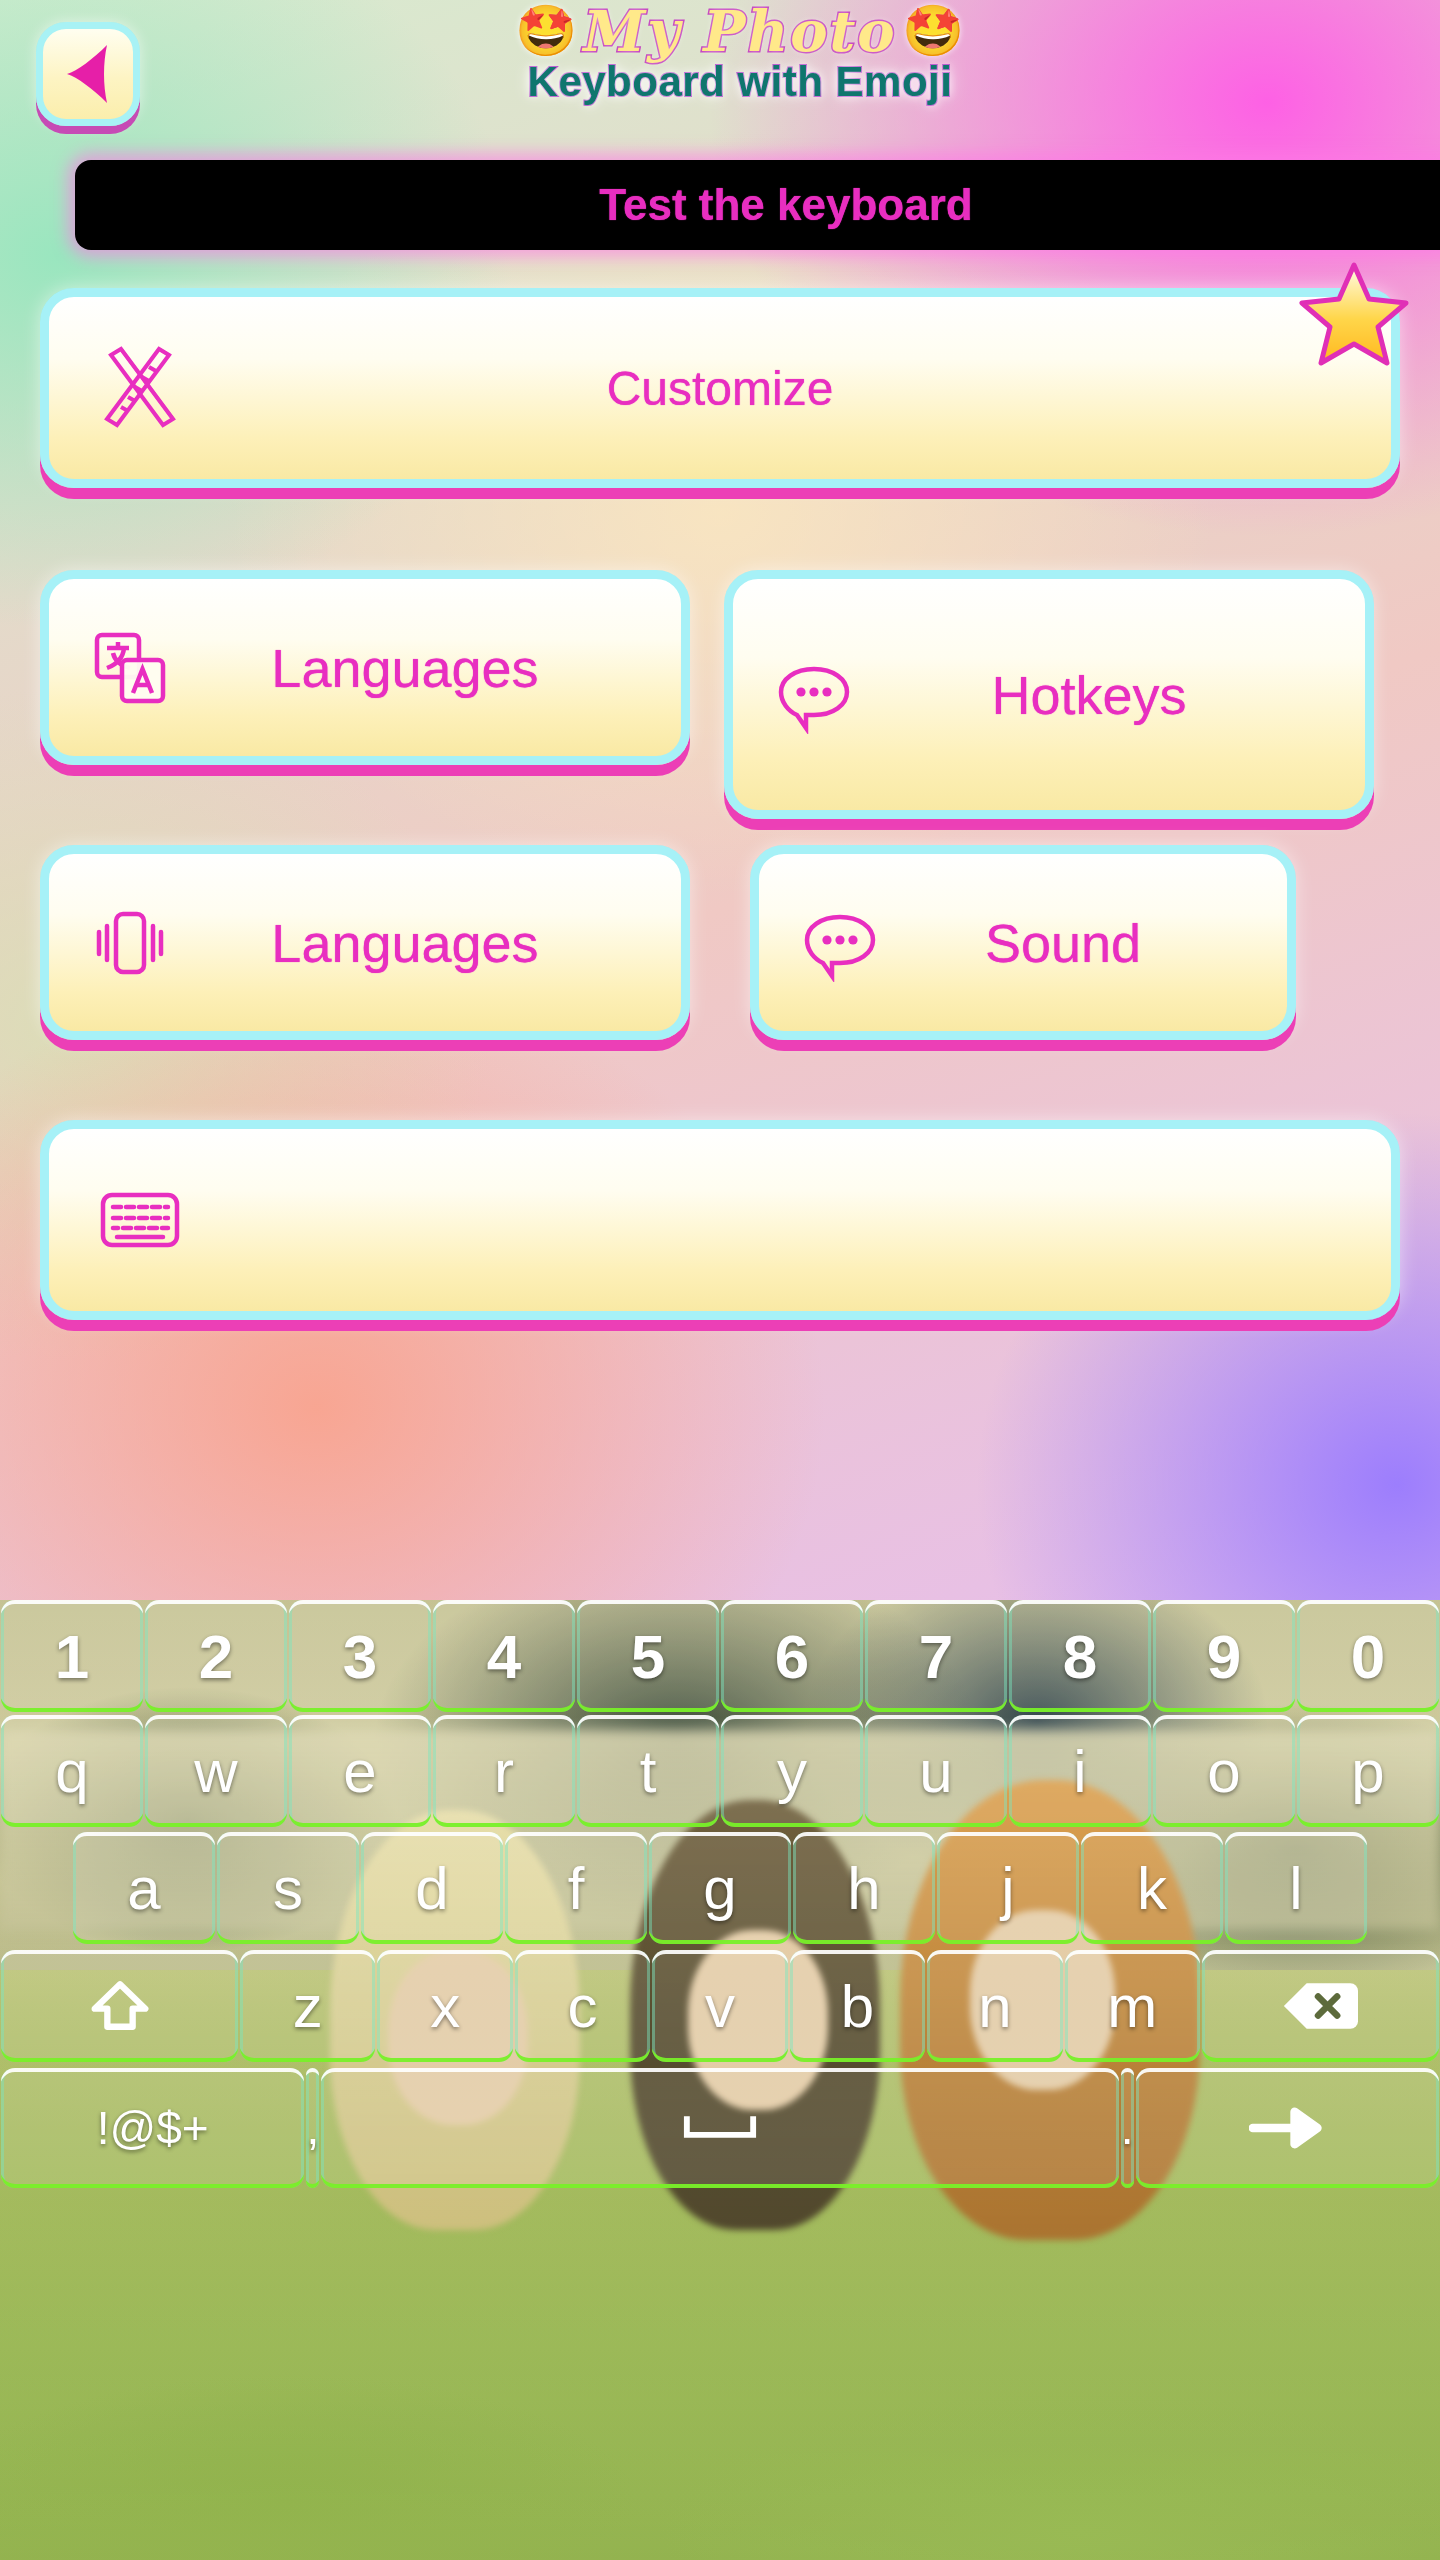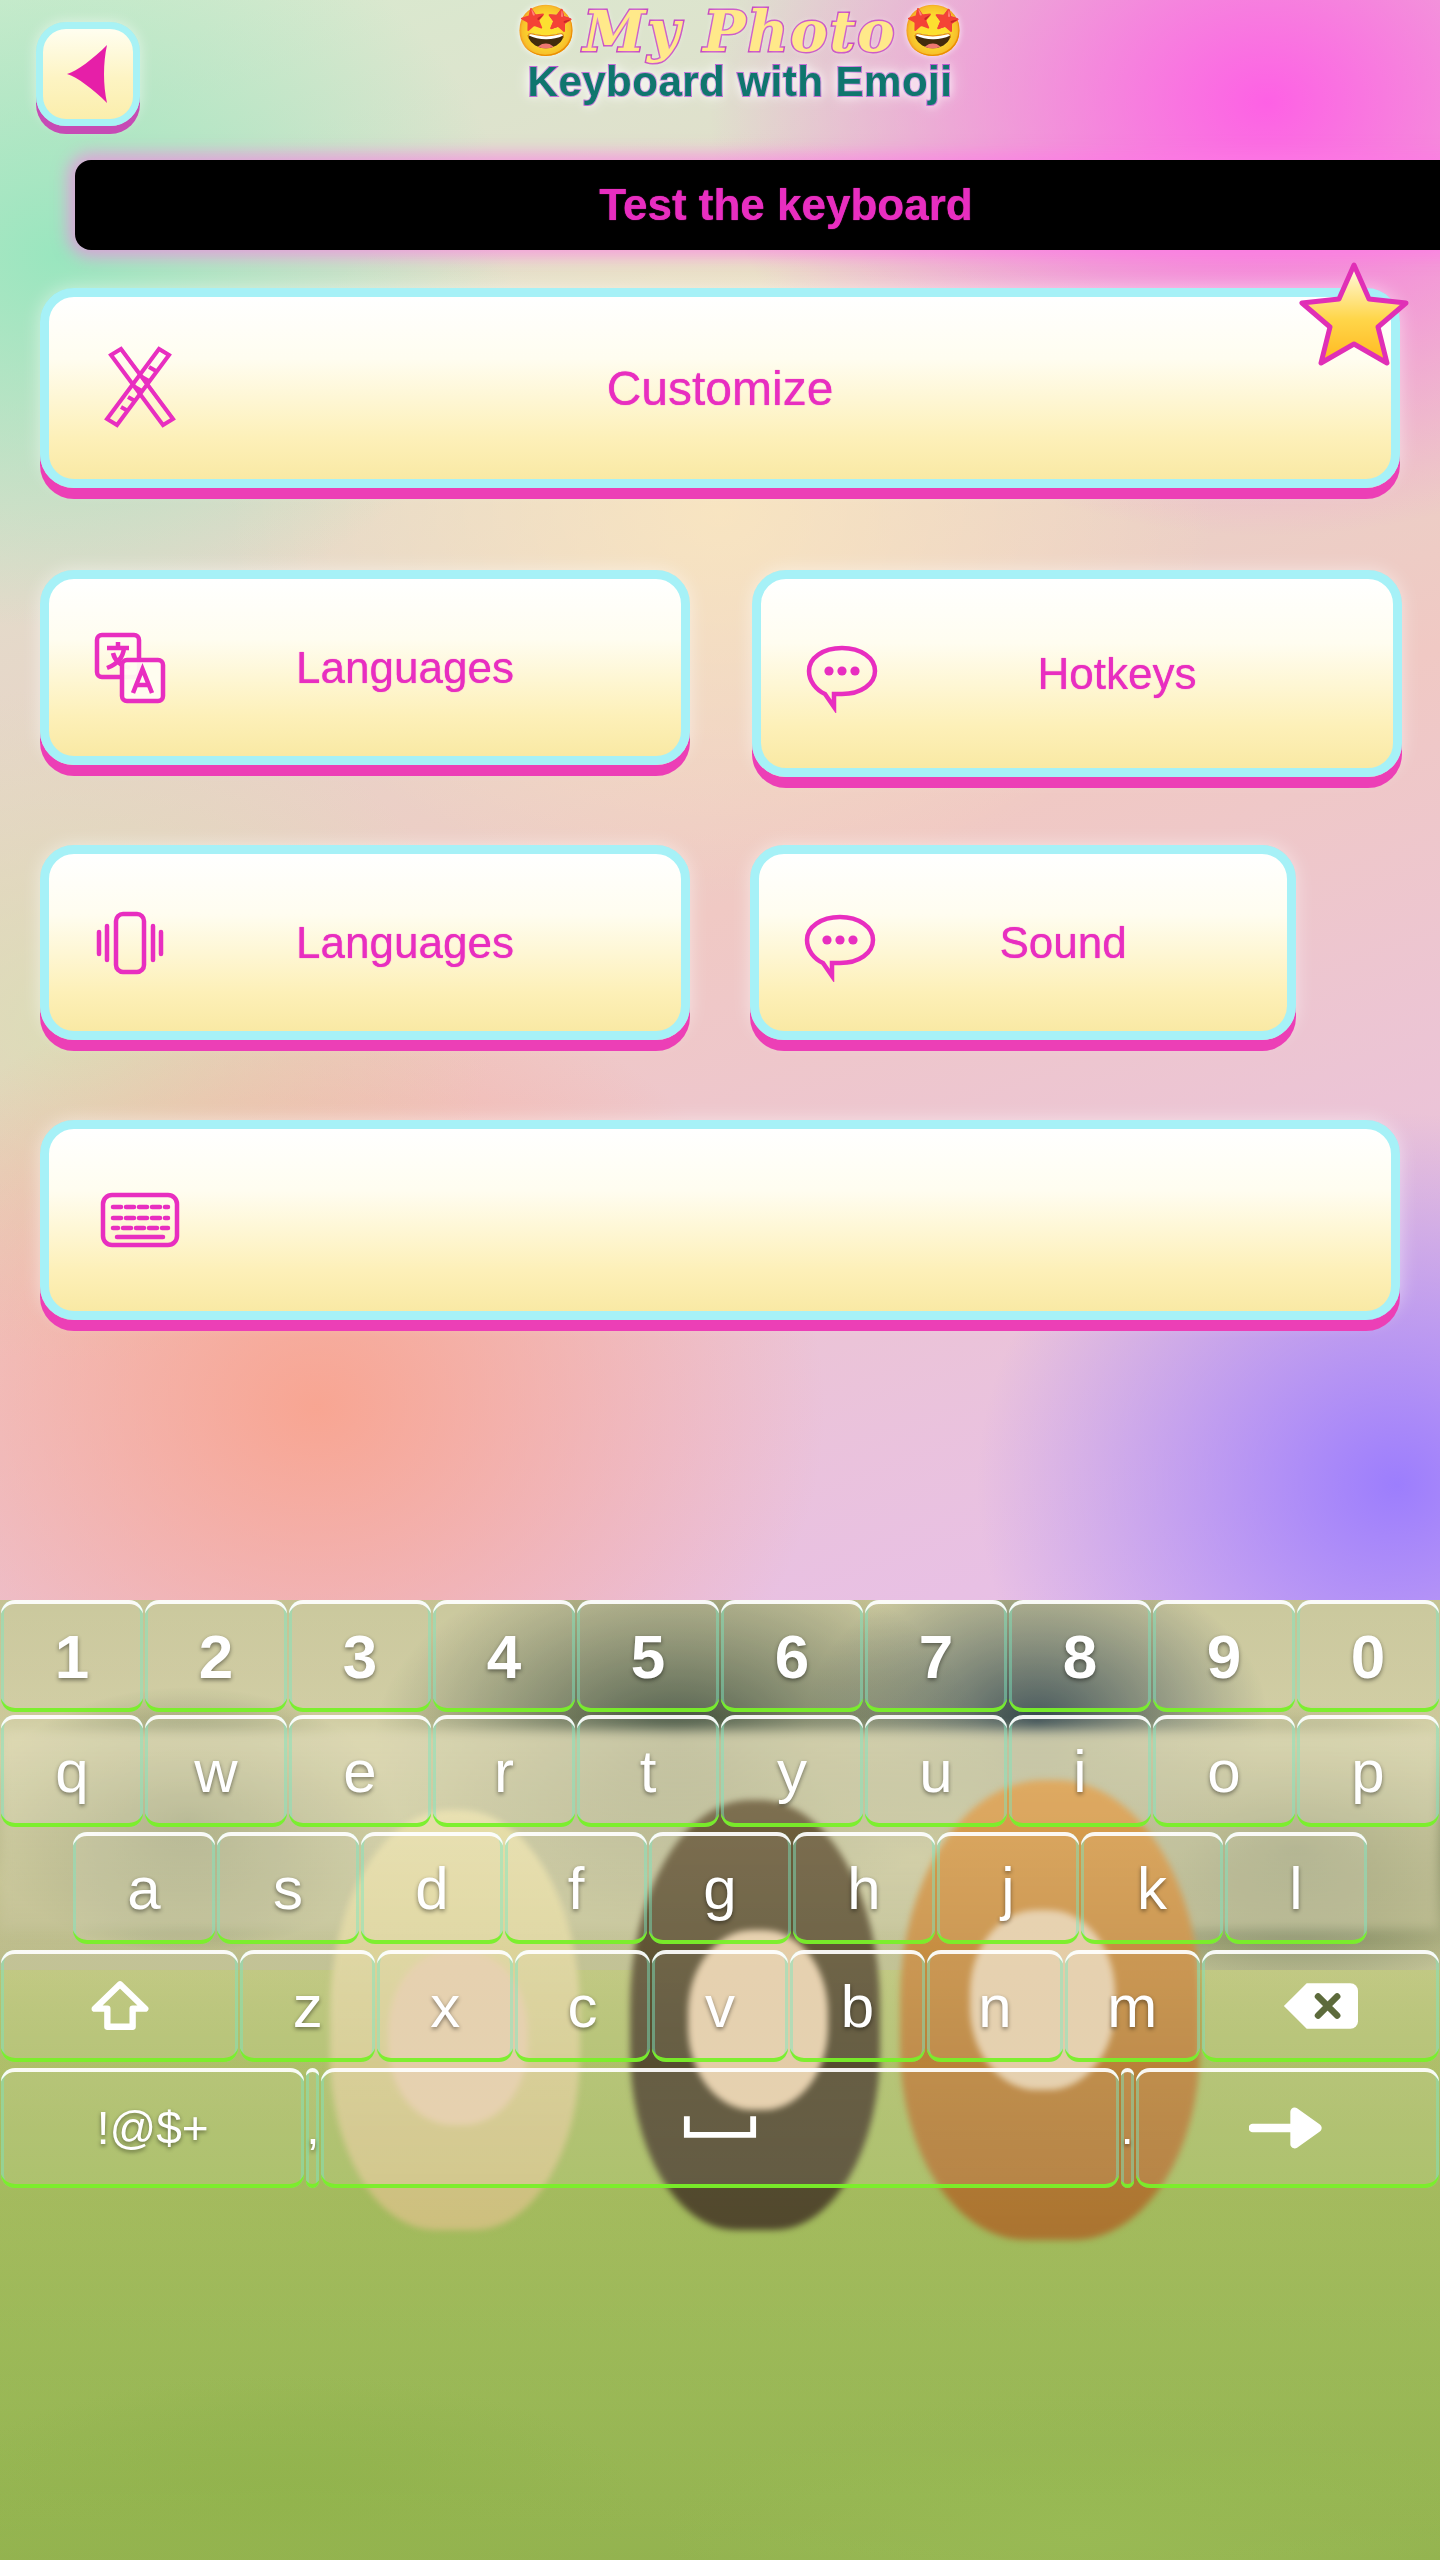--- a/index.html
+++ b/index.html
@@ -82,26 +82,26 @@
   .btn .label {
     flex:1; text-align:center;
     font-size:45px; color:#e82ec0; font-weight:normal;
     text-shadow:0 0 1px #e82ec0;
   }
   .btn .ico {
     position:absolute; left:48px; top:50%; transform:translateY(-50%);
     width:86px; height:86px; display:block;
   }
   .btn.half .ico { width:78px; height:78px; left:42px; }
-  .btn.half .label { font-size:44px; padding-left:80px; }
+  .btn.half .label { font-size:54px; padding-left:80px; }
 
   #btn-customize { left:40px;  top:288px;  width:1360px; height:200px; }
   #btn-customize .label { font-size:48px; }
   #btn-languages { left:40px;  top:570px;  width:650px;  height:195px; }
-  #btn-hotkeys   { left:752px; top:570px;  width:650px;  height:207px; }
+  #btn-hotkeys   { left:724px; top:570px;  width:650px;  height:249px; }
   #btn-vibration { left:40px;  top:845px;  width:650px;  height:195px; }
   #btn-sound     { left:750px; top:845px;  width:546px;  height:195px; }
   #btn-setkb     { left:40px;  top:1120px; width:1360px; height:200px; }
   #btn-setkb .label { font-size:48px; }
 
   #star-badge { position:absolute; right:-18px; top:-38px; width:110px; height:110px; }
 
   
   #keyboard {
     position:absolute; left:0; bottom:0; width:1440px; height:960px;

